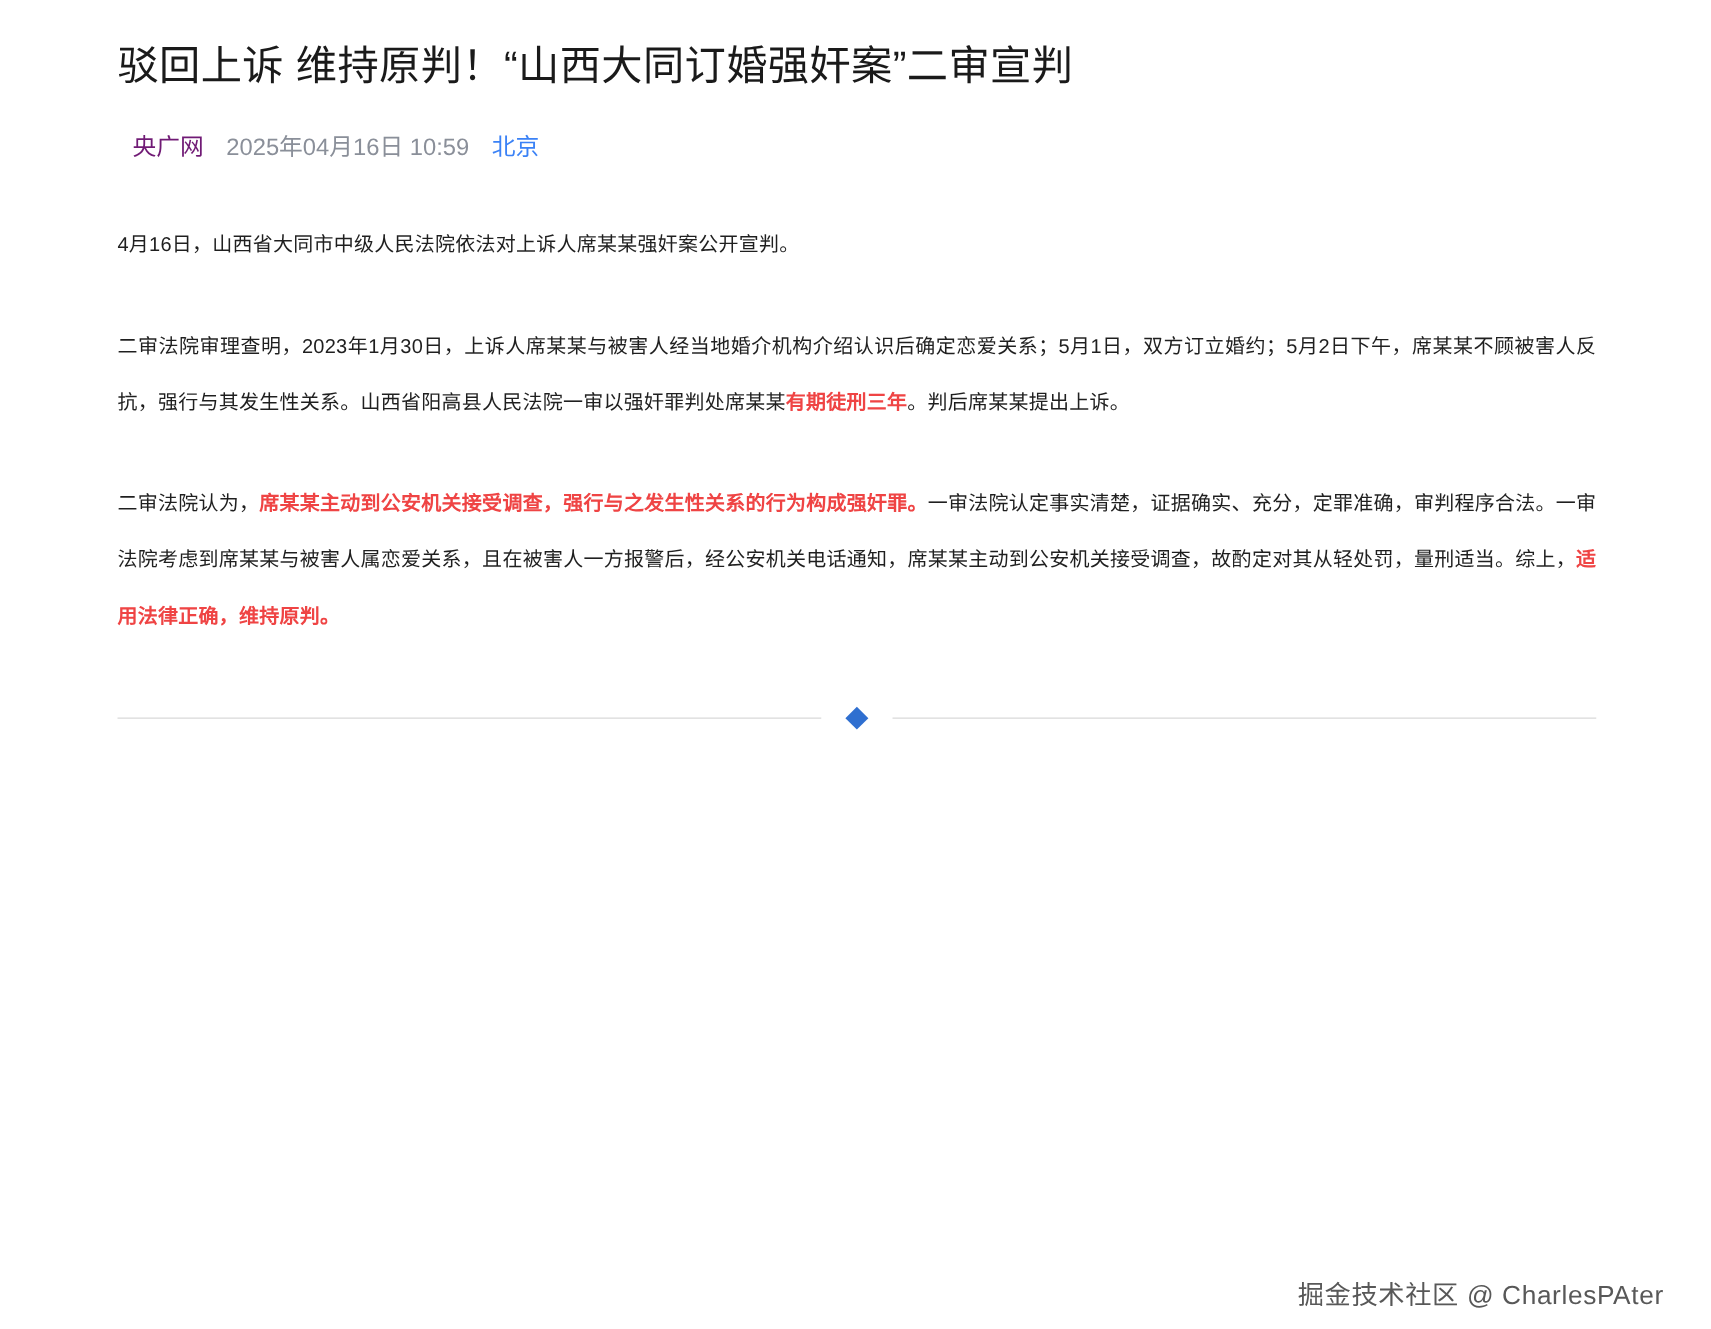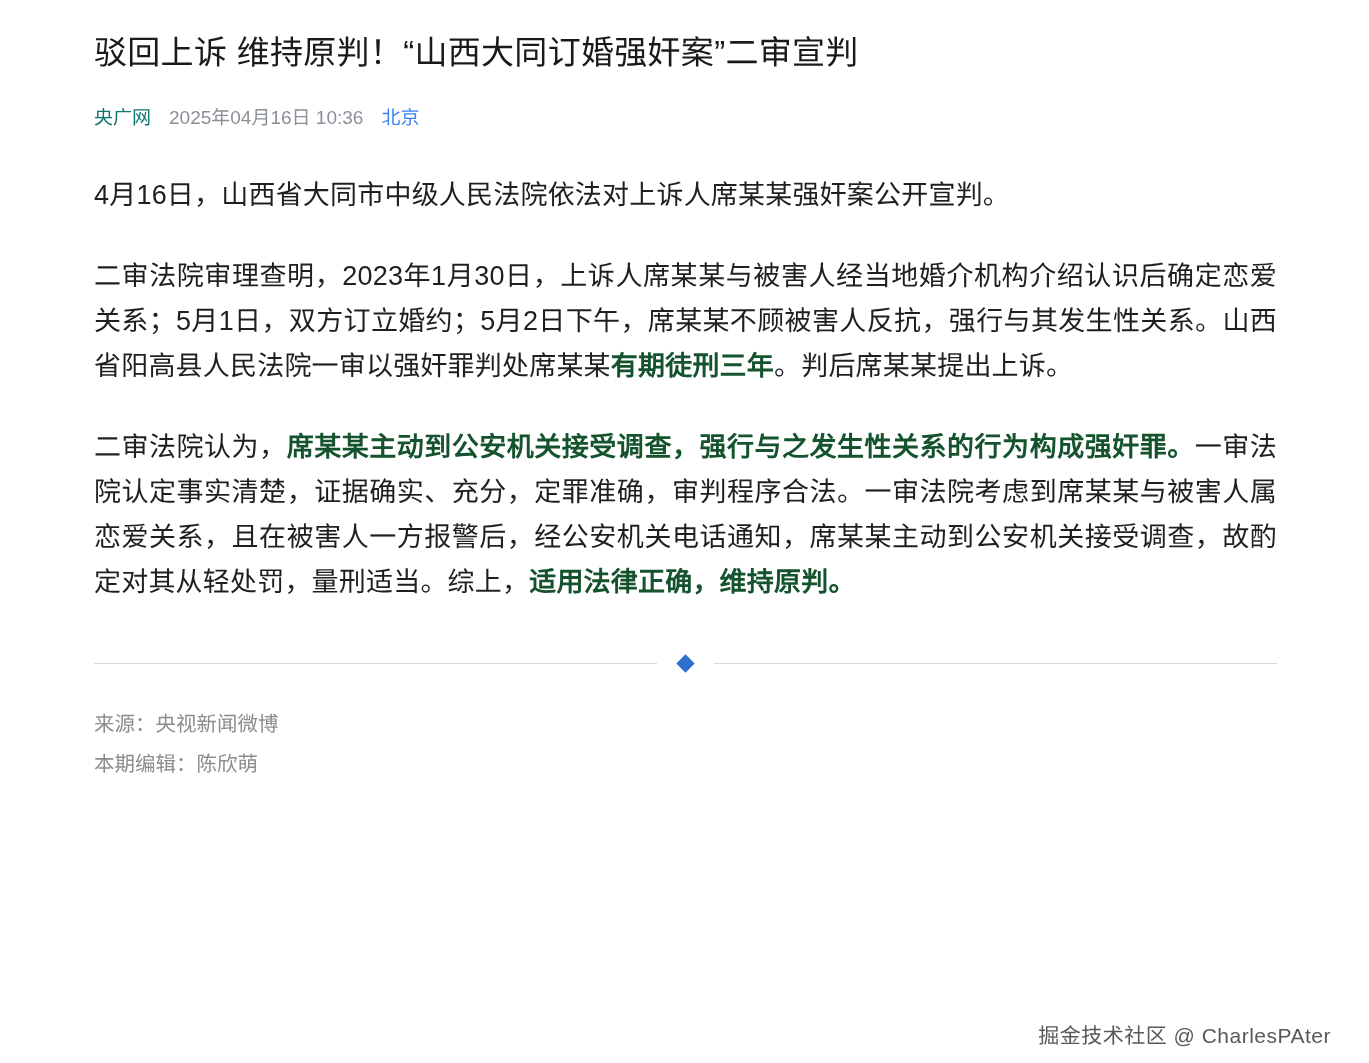--- a/index.html
+++ b/index.html
@@ -32,38 +32,39 @@
   }
   .meta-line {
     display: flex;
     align-items: baseline;
     gap: 18px;
     margin-bottom: 44px;
     font-size: 19px;
     color: #8a8f99;
   }
   .meta-source {
-    color: #0f766e;
+    color: #701a75;
     cursor: pointer;
+    margin-left: 12px;
   }
   .meta-date { color: #8a8f99; }
   .meta-place { color: #3b82f6; }
 
   .body-text p {
-    font-size: 27px;
+    font-size: 16px;
     line-height: 45px;
     color: #1f1f1f;
     margin: 0 0 36px 0;
     text-align: justify;
     letter-spacing: 0.2px;
   }
   .body-text p:last-child { margin-bottom: 0; }
   .body-text b {
     font-weight: 700;
-    color: #14532d;
+    color: #ef4444;
   }
 
   .divider-wrap {
     margin-top: 52px;
     display: flex;
     align-items: center;
     justify-content: center;
     gap: 0;
   }
   .divider-line {
@@ -101,21 +102,21 @@
 </style>
 </head>
 <body>
 
 <div class="page">
 
   <h1 class="article-title">驳回上诉 维持原判！“山西大同订婚强奸案”二审宣判</h1>
 
   <div class="meta-line">
     <span class="meta-source">央广网</span>
-    <span class="meta-date">2025年04月16日 10:36</span>
+    <span class="meta-date">2025年04月16日 10:59</span>
     <span class="meta-place">北京</span>
   </div>
 
   <div class="body-text">
 
     <p>
       <span>4月16日，山西省大同市中级人民法院依法对上诉人席某某强奸案公开宣判。</span>
     </p>
 
     <p>
@@ -128,20 +129,16 @@
 
 
   </div>
 
   <div class="divider-wrap">
     <div class="divider-line"></div>
     <div class="divider-diamond"></div>
     <div class="divider-line"></div>
   </div>
 
-  <div class="footer">
-    <div>来源：央视新闻微博</div>
-    <div>本期编辑：陈欣萌</div>
-  </div>
 
   <div class="watermark">掘金技术社区 @ CharlesPAter</div>
 
 </div>
 
 </body></html>

